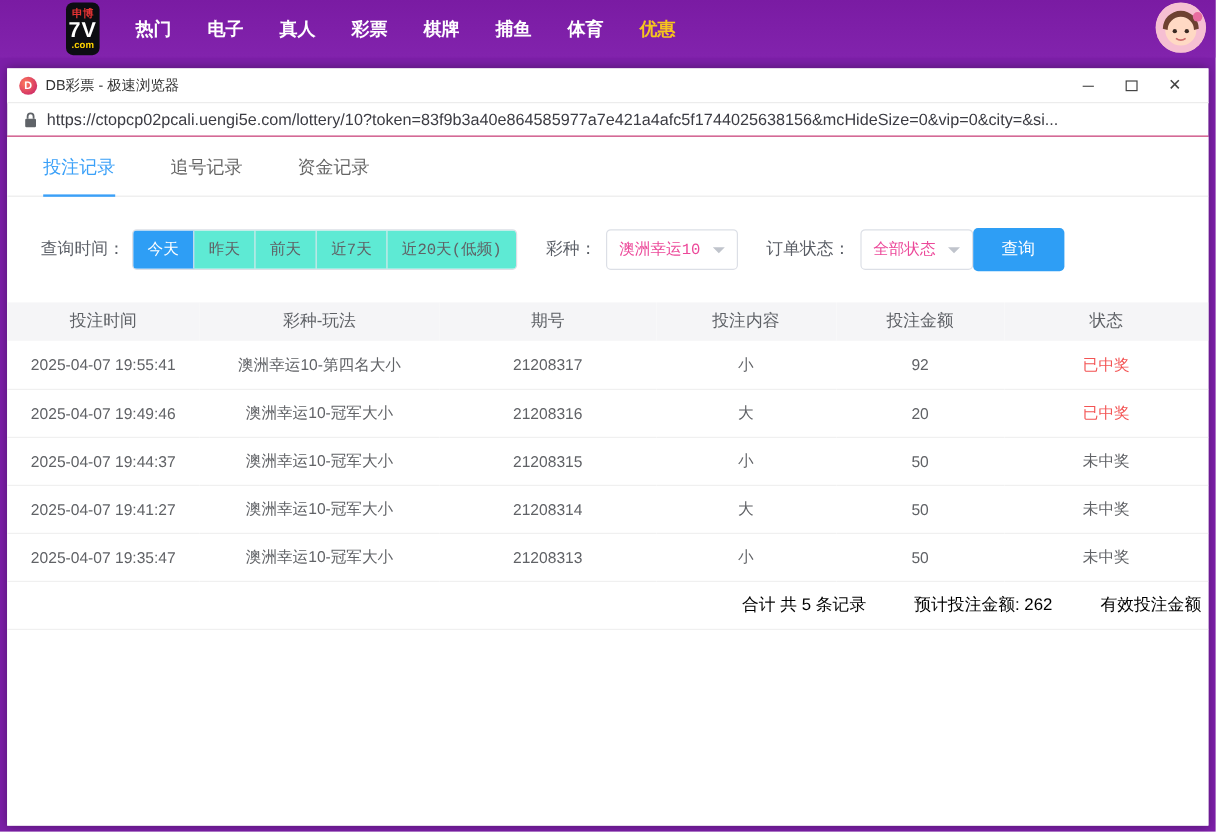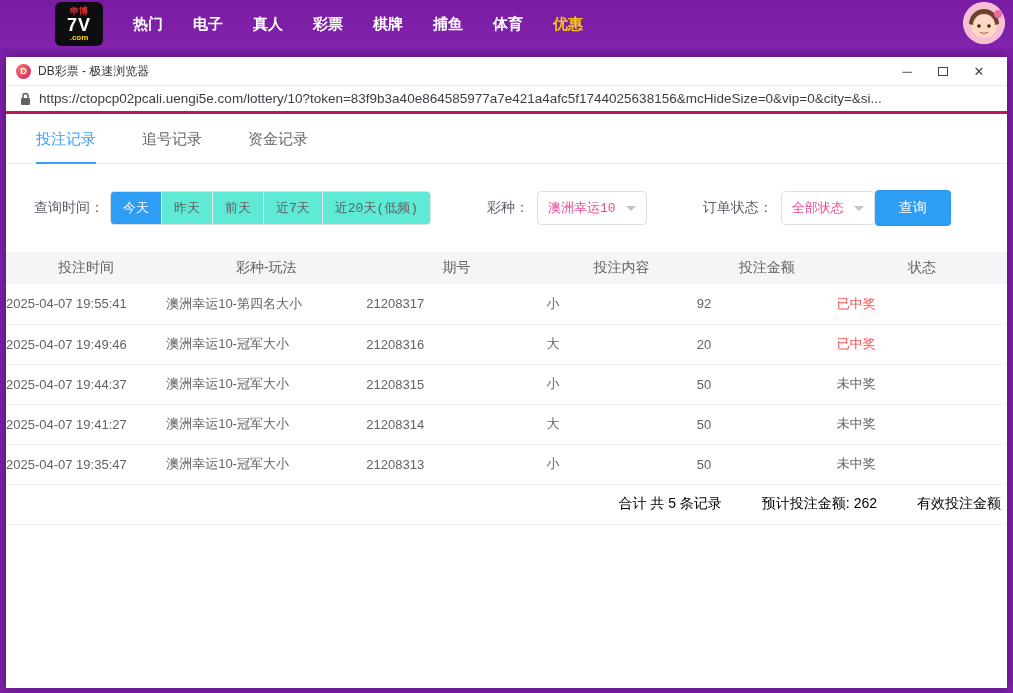--- a/index.html
+++ b/index.html
@@ -11,21 +11,21 @@
   }
 
   
   .topbar {
     height:48px;
     background:linear-gradient(180deg,#7a1ba3,#8223ad);
     display:flex; align-items:center;
     position:relative;
   }
   .logo {
-    width:48px; height:44px; margin-left:55px;
+    width:28px; height:44px; margin-left:55px;
     background:#0d0d12; border-radius:6px;
     display:flex; flex-direction:column; align-items:center; justify-content:center;
     line-height:1; cursor:pointer;
   }
   .logo-l1 { color:#e63434; font-size:9px; font-weight:bold; }
   .logo-l2 { color:#ffffff; font-size:18px; font-weight:bold; letter-spacing:1px; }
   .logo-l3 { color:#ffd400; font-size:8px; font-weight:bold; }
   .nav { display:flex; margin-left:30px; gap:30px; }
   .nav-item {
     color:#ffffff; font-size:15px; font-weight:bold; cursor:pointer;
@@ -57,21 +57,21 @@
   }
   .wtitle { font-size:12px; color:#333; }
   .controls { margin-left:auto; display:flex; align-items:center; }
   .ctrl {
     width:36px; height:26px; display:flex; align-items:center; justify-content:center;
     color:#444; font-size:13px; cursor:pointer;
   }
   .maxbox { width:10px; height:9px; border:1px solid #444; display:inline-block; }
 
   .urlbar {
-    height:28px; border-bottom:3px solid #be185d;
+    height:28px; border-bottom:1px solid #be185d;
     display:flex; align-items:center; padding:0 14px; flex:0 0 auto;
   }
   .lock-icon { margin-right:8px; flex:0 0 auto; }
   .url {
     font-size:13.5px; color:#3c3c43; white-space:nowrap; overflow:hidden;
     cursor:text; width:100%;
   }
 
   .content { flex:1; background:#fff; overflow:hidden; }
 
@@ -84,21 +84,21 @@
     font-size:15px; color:#666; padding-bottom:13px; cursor:pointer; white-space:nowrap;
   }
   .tab.active { color:#3aa0f8; border-bottom:2px solid #3aa0f8; margin-bottom:-1px; }
 
   
   .filters {
     display:flex; align-items:center;
     margin:26px 0 0 28px; font-size:14px; color:#5a5e66;font-family:Liberation Mono, monospace;
   }
   .flabel { white-space:nowrap; }
-  .ml { margin-left:56px; }
+  .ml { margin-left:24px; }
   .segments {
     display:inline-flex; border:1px solid #dcdfe6; border-radius:4px;
     overflow:hidden; margin-left:6px;
   }
   .seg {
     padding:7px 12px; font-size:13px; color:#606266; cursor:pointer;
     border-right:1px solid #e4e7ed; white-space:nowrap; background:#5eead4;
   }
   .seg:last-child { border-right:none; }
   .seg.active { background:#2e9ef5; color:#fff; }
@@ -123,21 +123,21 @@
   
   table.records {
     width:100%; border-collapse:collapse; table-layout:fixed;
     margin-top:26px; font-size:13px; color:#606266;
   }
   table.records thead th {
     background:#f5f5f7; height:32px; font-weight:normal;
     font-size:14px; color:#5e6166; text-align:center;
   }
   table.records tbody td {
-    height:40px; border-bottom:1px solid #f0f0f0;
+    height:40px; text-align:center; border-bottom:1px solid #f0f0f0;
     white-space:nowrap; overflow:hidden;
   }
   td.won { color:#f35454; }
 
   
   .summary {
     height:40px; display:flex; align-items:center; justify-content:flex-end;
     gap:40px; padding-right:6px; font-size:14px; color:#000000;
     border-bottom:1px solid #f0f0f0; white-space:nowrap;
   }

